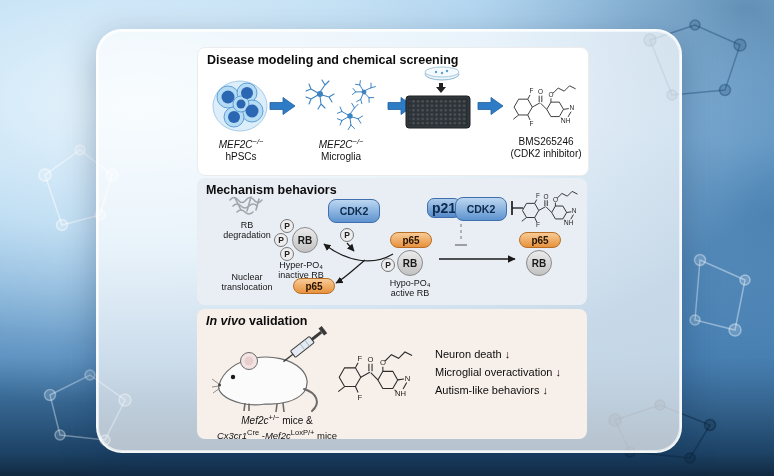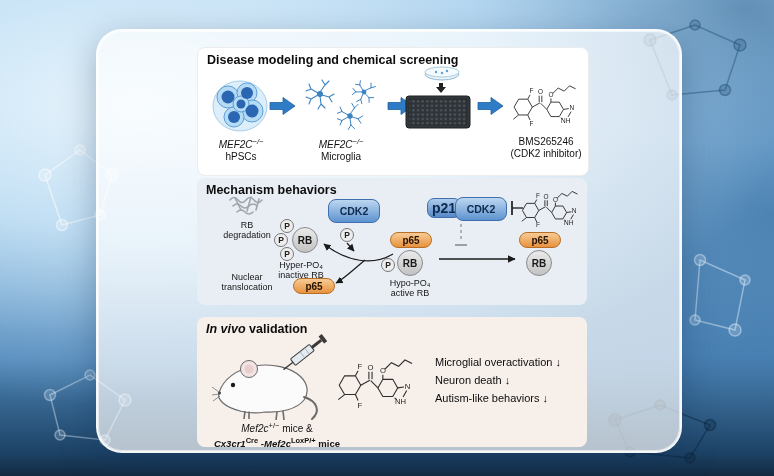--- a/index.html
+++ b/index.html
@@ -16,34 +16,34 @@
   .card{
     position:absolute;left:96px;top:29px;width:582px;height:420px;z-index:2;
     background:rgba(255,255,255,0.68);
     border:2px solid rgba(255,255,255,0.85);
     border-radius:26px;
     box-shadow:0 10px 35px rgba(15,45,85,0.35), inset 0 0 0 1px rgba(255,255,255,0.6);
   }
   .panel{position:absolute;left:99px;width:390px;border-radius:8px;}
   #panel-screening{top:16px;height:127px;background:#ffffff;border:1px solid #ececec;}
   #panel-mechanism{top:147px;height:127px;background:#e9eef5;}
-  #panel-invivo{top:278px;height:130px;background:#f7efea;margin-top:8px;}
+  #panel-invivo{top:278px;height:130px;background:#f7efea;}
   .p-title{position:absolute;left:9px;top:5px;font-size:12.5px;font-weight:bold;color:#0d0d0d;white-space:nowrap;}
   .abs{position:absolute;}
   .cap{position:absolute;text-align:center;font-size:10px;line-height:12px;color:#111;}
   .cap sup, .mice sup{font-size:7.5px;}
   .mlabel{position:absolute;text-align:center;font-size:9px;line-height:10px;color:#161616;}
   .oval{position:absolute;display:flex;align-items:center;justify-content:center;font-weight:bold;box-sizing:border-box;}
   .cdk2{width:52px;height:24px;border-radius:8px;background:linear-gradient(180deg,#bcd7f0,#5e93cf);border:1.5px solid #3f6fae;font-size:10.5px;color:#0e2a4d;}
   .p21{width:34px;height:20px;border-radius:7px;background:linear-gradient(180deg,#aecdec,#5588c8);border:1.5px solid #3f6fae;font-size:14px;color:#0e2a4d;}
   .p65{width:42px;height:16px;border-radius:10px;background:linear-gradient(180deg,#f7cb97,#e8923d);border:1.5px solid #b86f25;font-size:10px;color:#271402;}
   .rb{width:26px;height:26px;border-radius:50%;background:linear-gradient(180deg,#ebebeb,#c2c2c2);border:1.5px solid #8a8a8a;font-size:10px;color:#191919;}
   .pc{width:14px;height:14px;border-radius:50%;background:#ededed;border:1px solid #777;font-size:8.5px;font-weight:bold;color:#222;}
   .mice{position:absolute;left:5px;top:103px;width:150px;text-align:center;font-size:10px;line-height:11.5px;color:#111;}
-  .mice .l2{font-size:9.5px;font-weight:bold;}
+  .mice .l2{font-size:9.5px;}
   .outcome{font-size:11px;line-height:18px;color:#0d0d0d;white-space:nowrap;}
   svg{display:block;overflow:visible;}
   svg text{font-family:"Liberation Sans", sans-serif;}
 </style>
 </head>
 <body>
 
 <svg class="deco" width="774" height="476">
   <g stroke="rgba(255,255,255,0.5)" stroke-width="1.5" fill="rgba(255,255,255,0.22)">
     <path d="M45,175 L80,150 L112,175 L100,215 L62,225 Z" fill="none"></path>
@@ -367,19 +367,19 @@
         <text x="31" y="26">F</text>
         <text x="31" y="69">F</text>
         <text x="42.7" y="27">O</text>
         <text x="56.5" y="31">O</text>
         <text x="84" y="48.5">N</text>
         <text x="76" y="65">NH</text>
       </g>
     </svg>
 
     <div class="abs" style="left:238px;top:36px">
+      <div class="outcome">Neuron death ↓</div>
       <div class="outcome">Microglial overactivation ↓</div>
-      <div class="outcome">Neuron death ↓</div>
       <div class="outcome">Autism-like behaviors ↓</div>
     </div>
   </div>
 
 </div>
 
 </body></html>

